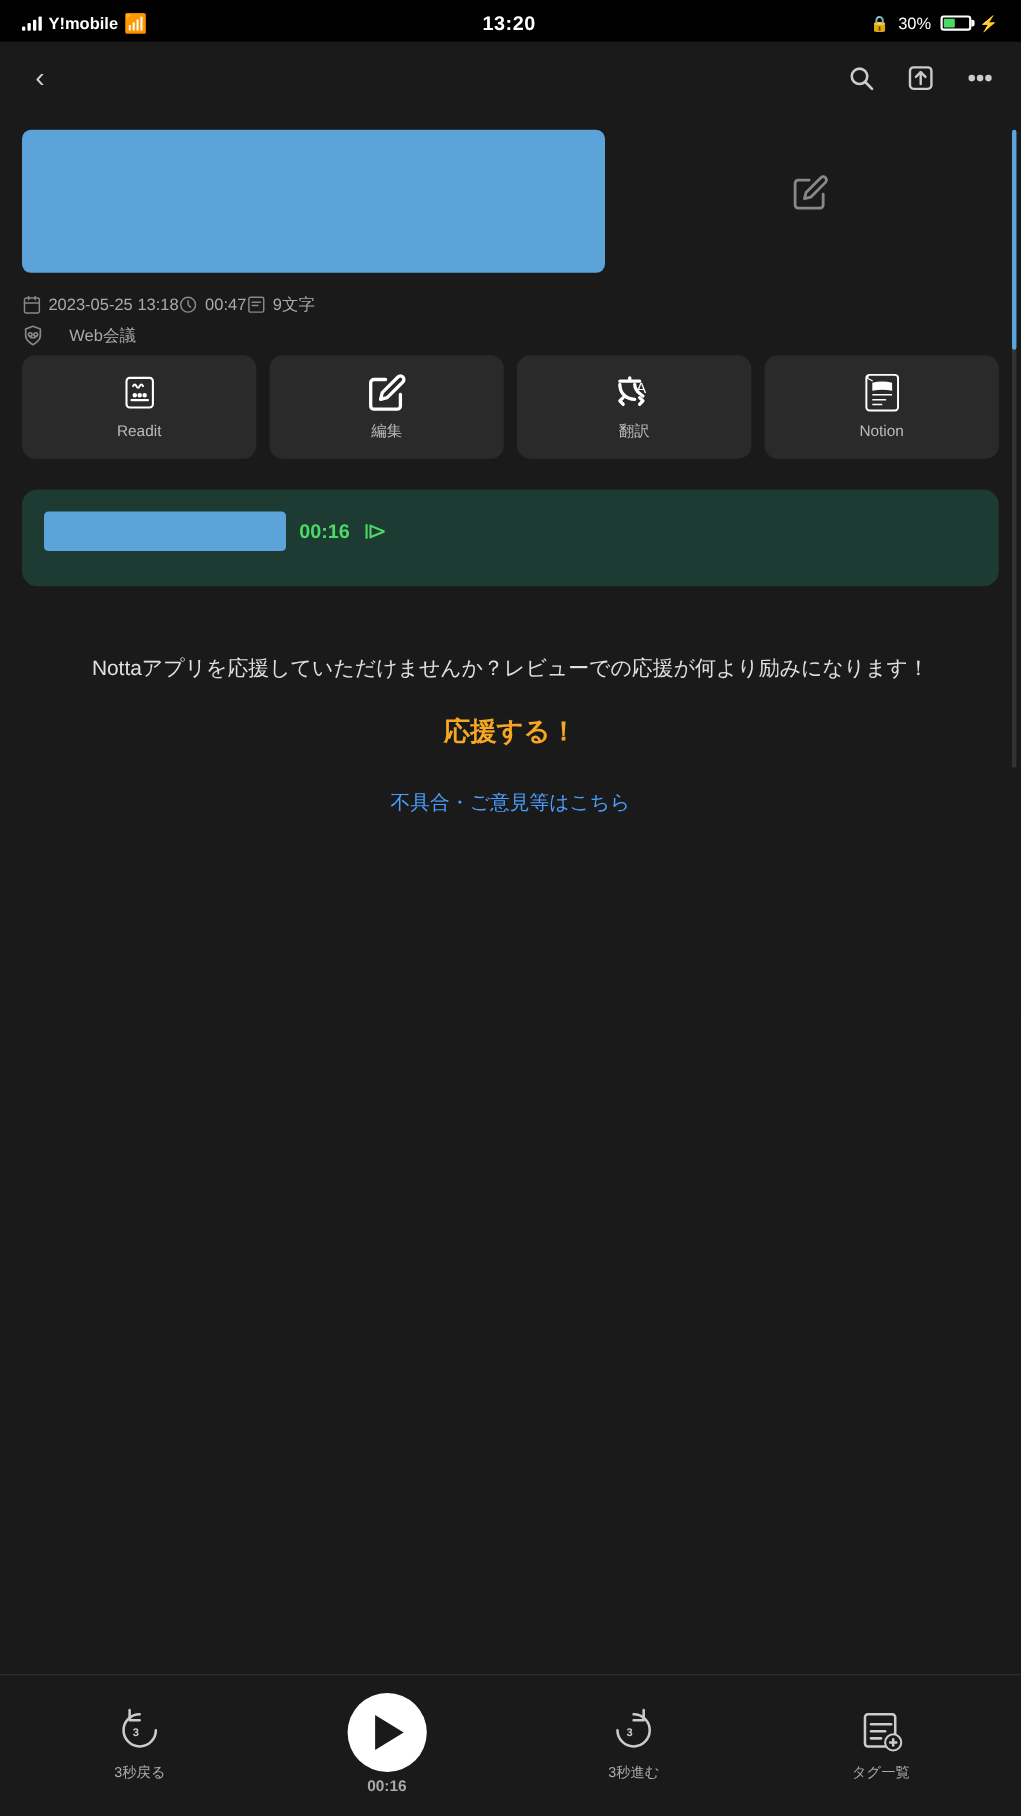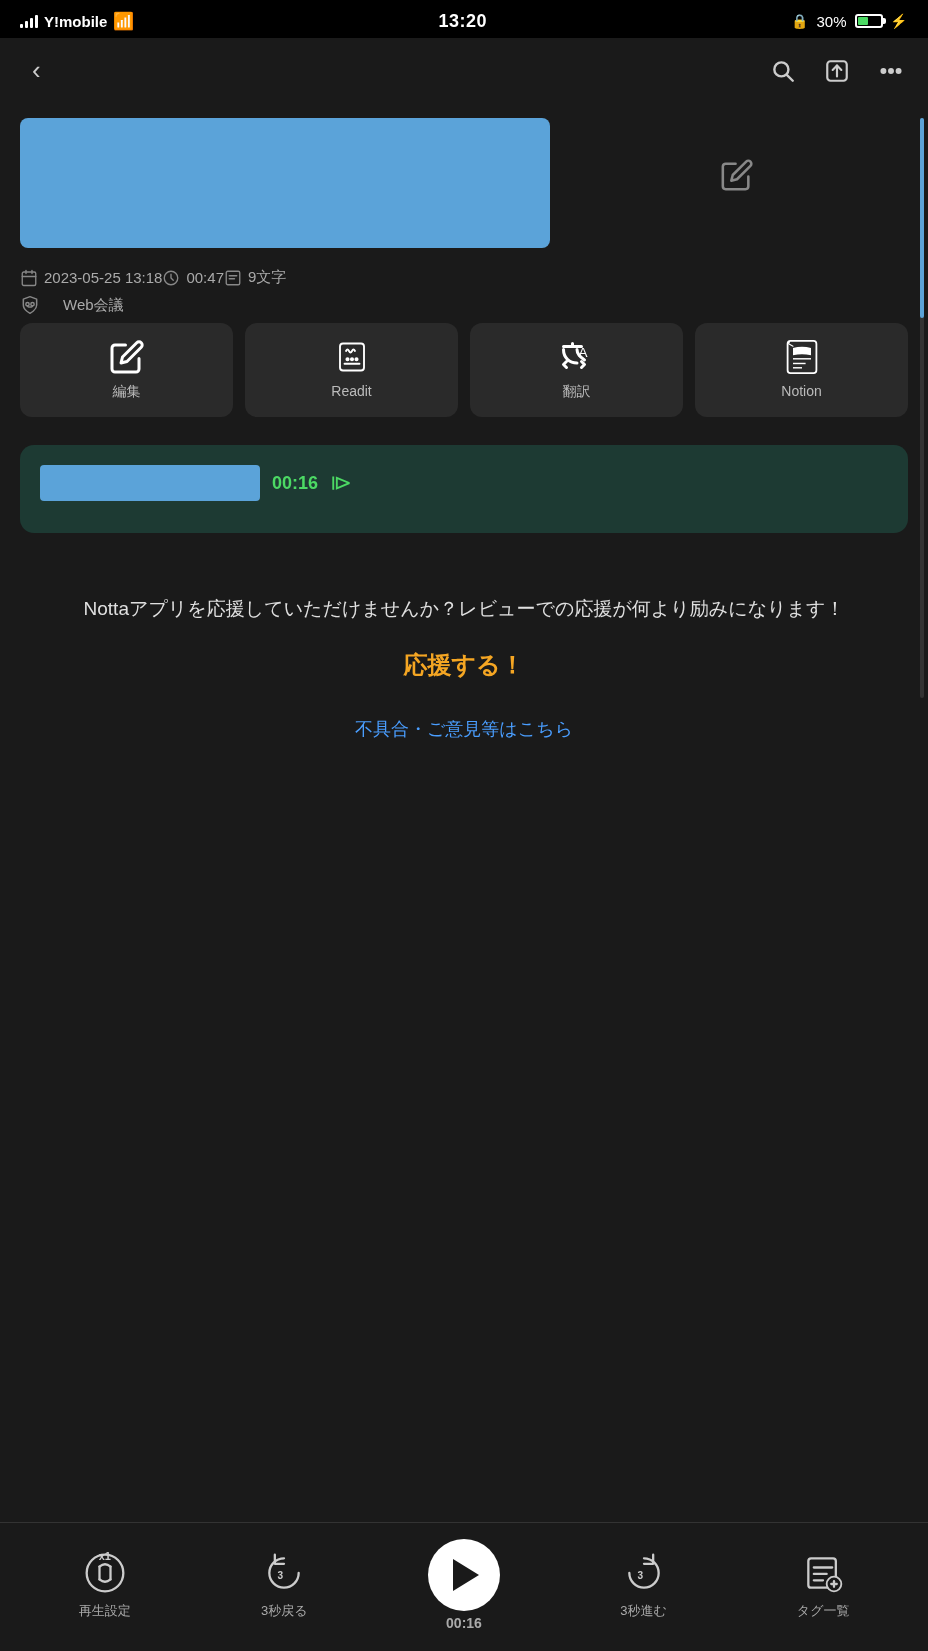--- a/index.html
+++ b/index.html
@@ -450,40 +450,40 @@
         <path d="M9 13c0 2 6 2 6 0"></path>
       </svg>
     </span>
     <span>Web会議</span>
   </div>
 
   <div class="action-buttons">
 
     <button class="action-btn">
       <span class="btn-icon">
-        <svg width="36" height="36" viewBox="0 0 24 24" fill="none" stroke="#fff" stroke-width="2" stroke-linecap="round" stroke-linejoin="round">
-          <path d="M11 4H4a2 2 0 0 0-2 2v14a2 2 0 0 0 2 2h14a2 2 0 0 0 2-2v-7"></path>
-          <path d="M18.5 2.5a2.121 2.121 0 0 1 3 3L12 15l-4 1 1-4 9.5-9.5z"></path>
-        </svg>
-      </span>
-      <span class="btn-label">編集</span>
-    </button>
-
-    <button class="action-btn">
-      <span class="btn-icon">
         <svg width="36" height="36" viewBox="0 0 48 48" fill="none" stroke="#fff" stroke-width="2.5" stroke-linecap="round" stroke-linejoin="round">
           <rect x="8" y="6" width="32" height="36" rx="4"></rect>
           <path d="M16 16 Q18 12 20 16 Q22 20 24 16 Q26 12 28 16"></path>
           <circle cx="18" cy="27" r="1.5" fill="#fff"></circle>
           <circle cx="24" cy="27" r="1.5" fill="#fff"></circle>
           <circle cx="30" cy="27" r="1.5" fill="#fff"></circle>
           <path d="M14 33 h20"></path>
         </svg>
       </span>
       <span class="btn-label">Readit</span>
+    </button>
+
+    <button class="action-btn">
+      <span class="btn-icon">
+        <svg width="36" height="36" viewBox="0 0 24 24" fill="none" stroke="#fff" stroke-width="2" stroke-linecap="round" stroke-linejoin="round">
+          <path d="M11 4H4a2 2 0 0 0-2 2v14a2 2 0 0 0 2 2h14a2 2 0 0 0 2-2v-7"></path>
+          <path d="M18.5 2.5a2.121 2.121 0 0 1 3 3L12 15l-4 1 1-4 9.5-9.5z"></path>
+        </svg>
+      </span>
+      <span class="btn-label">編集</span>
     </button>
 
     <button class="action-btn">
       <span class="btn-icon">
         <svg width="36" height="36" viewBox="0 0 24 24" fill="none" stroke="#fff" stroke-width="2" stroke-linecap="round" stroke-linejoin="round">
           <path d="M3 5h12M9 3v2M5 15l-2 2 2 2M15 15l2 2-2 2"></path>
           <path d="M3 7c0 5.5 4 9 9 9"></path>
           <path d="M12 7c0 2.5 2 5 5 7"></path>
           <text x="13" y="12" font-size="9" fill="#fff" stroke="none">A</text>
         </svg>
@@ -518,33 +518,20 @@
     <p class="review-text">Nottaアプリを応援していただけませんか？レビューでの応援が何より励みになります！</p>
     <a class="review-support-link">応援する！</a>
     <a class="review-feedback-link">不具合・ご意見等はこちら</a>
   </div>
 
 </div>
 
 <div class="player-bar">
   <div class="player-controls">
 
-    <button class="player-btn">
-      <div class="ctrl-icon-wrap">
-        <svg class="circle-icon" viewBox="0 0 48 48" fill="none" stroke="#ccc" stroke-width="2.5" stroke-linecap="round" stroke-linejoin="round">
-          <circle cx="24" cy="24" r="20"></circle>
-          <polyline points="18,17 18,31"></polyline>
-          <polyline points="30,17 30,31"></polyline>
-          <path d="M18 17 Q24 12 30 17"></path>
-          <path d="M18 31 Q24 36 30 31"></path>
-        </svg>
-        <span style="position:absolute;top:0;left:50%;transform:translateX(-50%);font-size:11px;color:#ccc;font-weight:700;">x1</span>
-      </div>
-      <span class="ctrl-label">再生設定</span>
-    </button>
 
     <button class="player-btn">
       <div class="ctrl-icon-wrap">
         <svg class="circle-icon" viewBox="0 0 48 48" fill="none" stroke="#ccc" stroke-width="2.5" stroke-linecap="round" stroke-linejoin="round">
           <path d="M24 8 A16 16 0 1 0 40 24"></path>
           <polyline points="14,4 14,14 24,14"></polyline>
           <text x="17" y="30" font-size="11" fill="#ccc" stroke="none" font-family="sans-serif" font-weight="600">3</text>
         </svg>
       </div>
       <span class="ctrl-label">3秒戻る</span>

